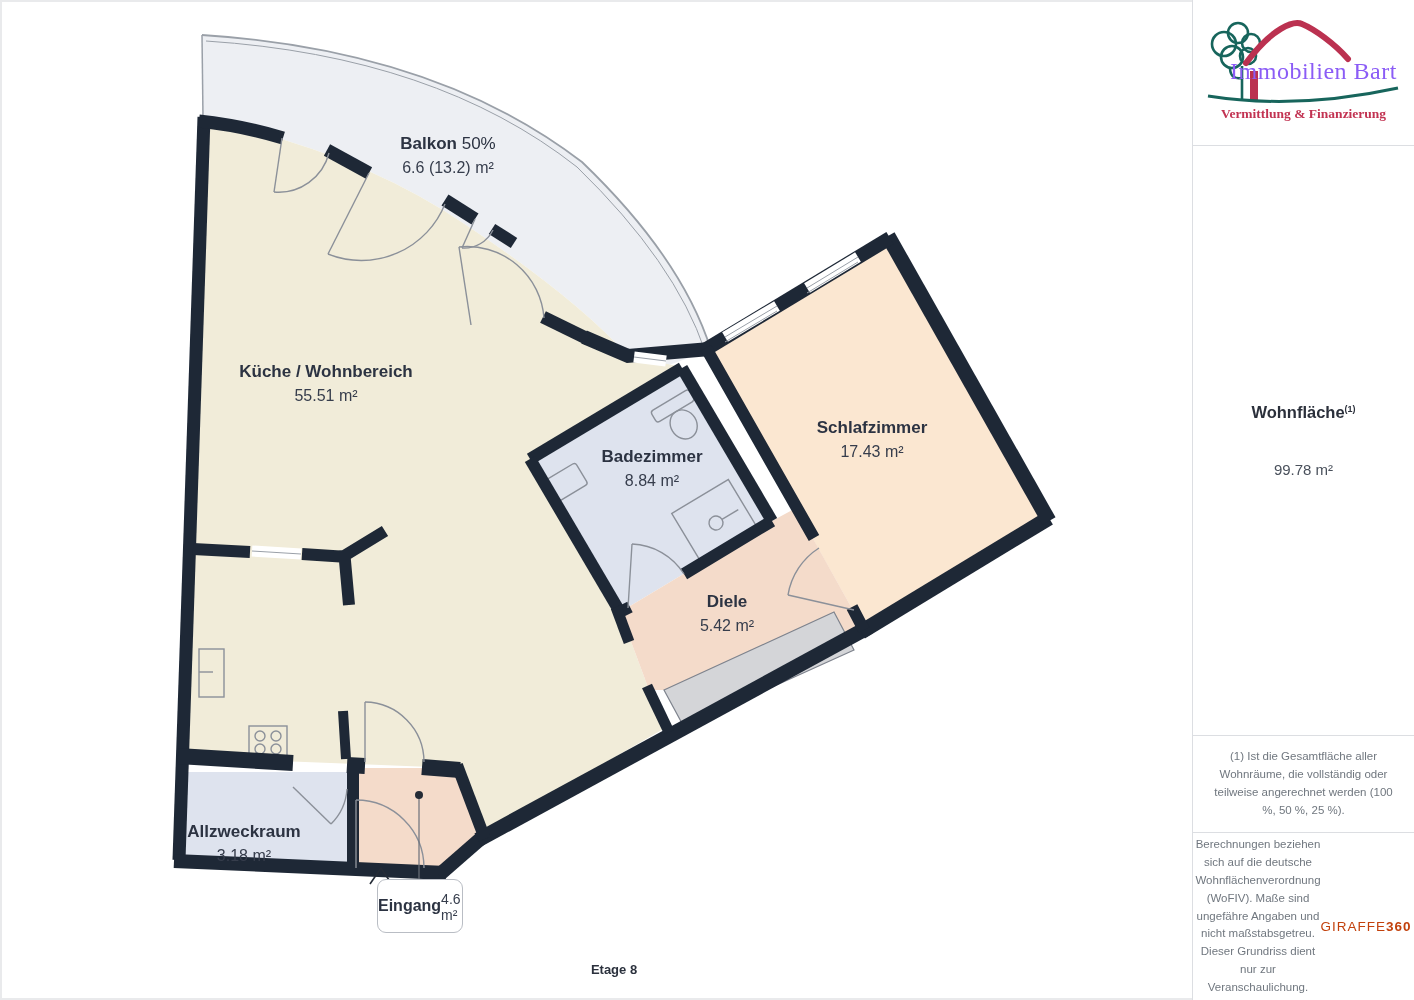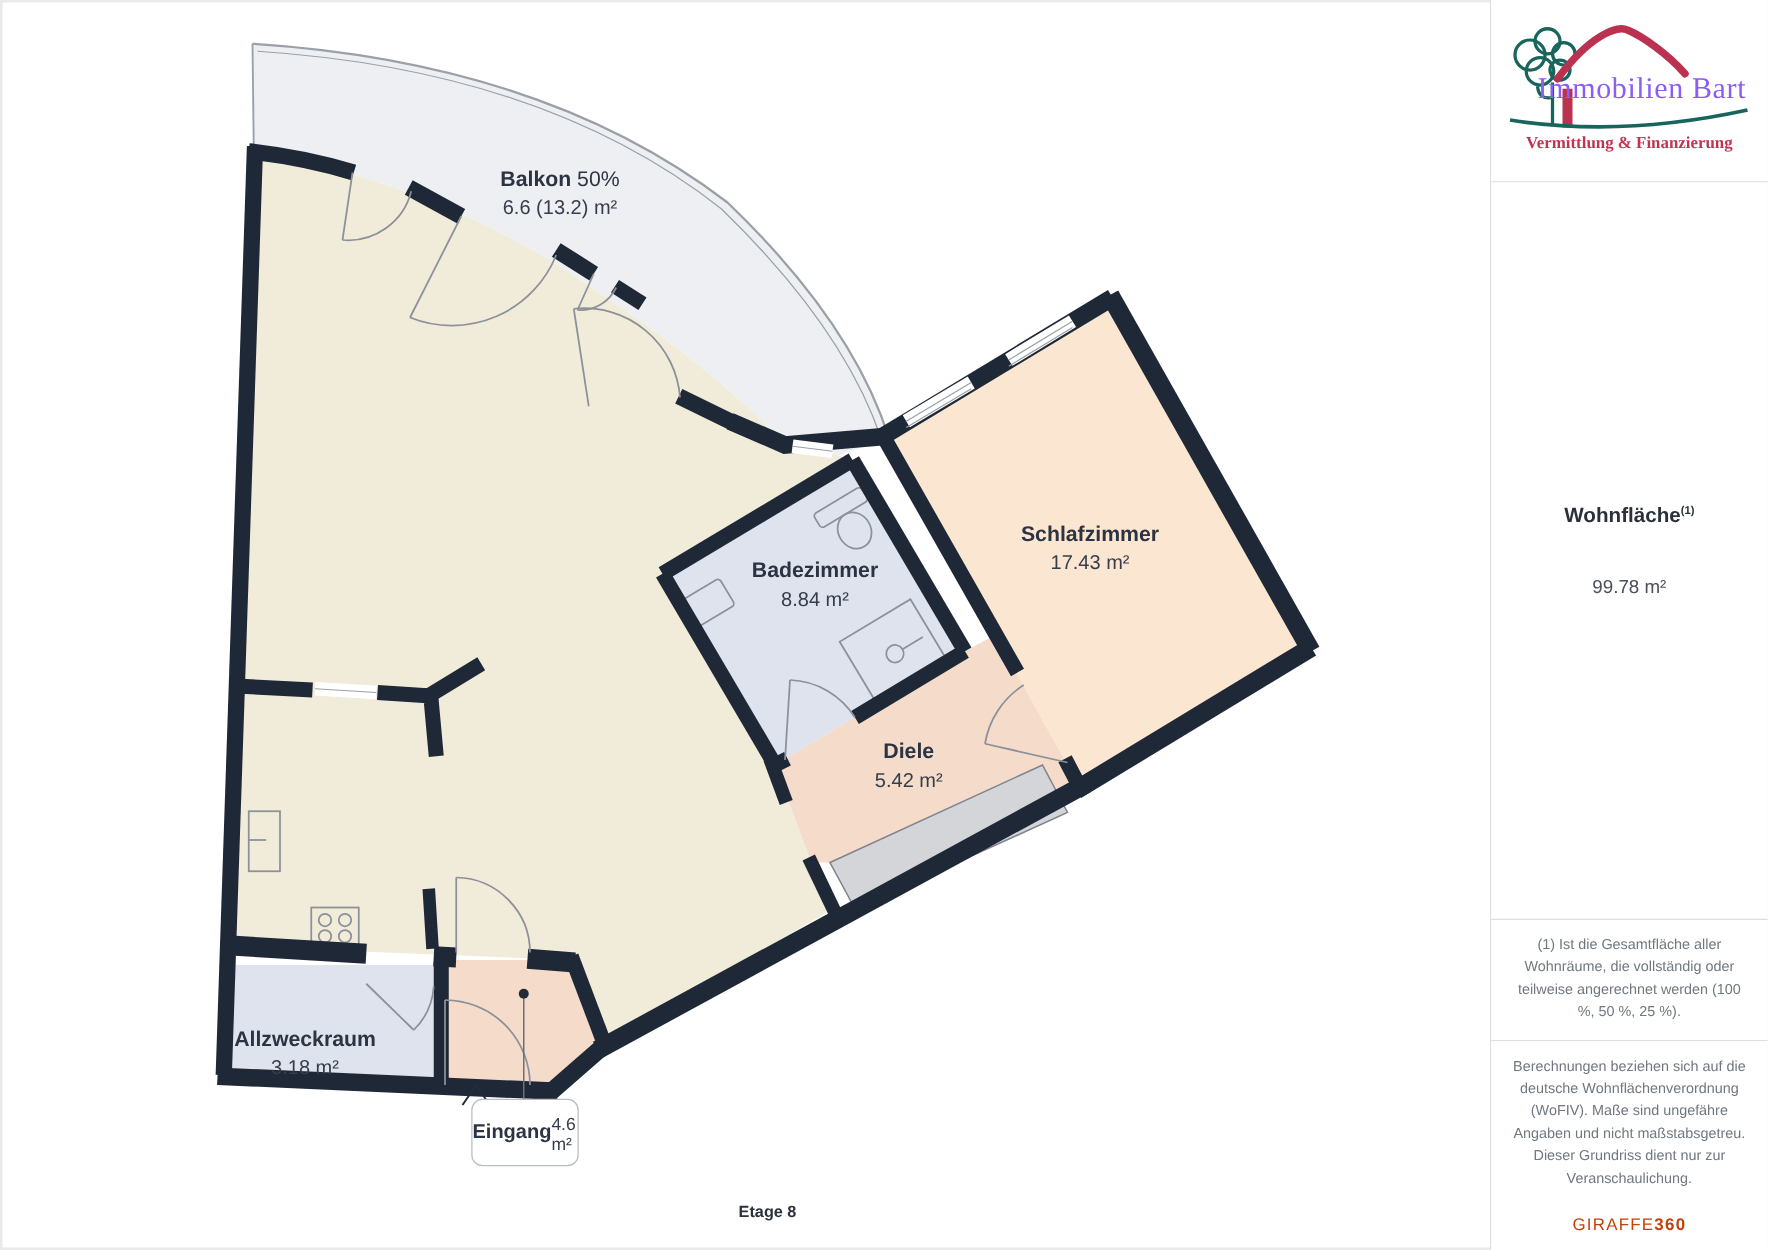--- a/index.html
+++ b/index.html
@@ -29,21 +29,21 @@
   
   .sidebar{
     position:absolute;left:1192px;top:0;width:222px;height:1000px;
     border-left:1px solid #dcdee2;box-sizing:border-box;background:#fff;
     display:flex;flex-direction:column;
   }
   .sb-box{box-sizing:border-box;border-bottom:1px solid #dcdee2;background:#fff;}
   .sb-logo{height:146px;display:flex;align-items:center;justify-content:center;}
   .sb-main{height:590px;display:flex;flex-direction:column;align-items:center;justify-content:center;gap:28px;}
   .sb-note1{height:97px;display:flex;align-items:center;justify-content:center;padding:0 17px;}
-  .sb-note2{flex:1;border-bottom:none;display:flex;flex-direction:column;align-items:center;justify-content:center;padding:0 15px;}
+  .sb-note2{flex:1;border-bottom:none;display:flex;align-items:center;justify-content:center;padding:0 15px;}
   .area-title{font-size:16.5px;font-weight:700;color:#2b303b;}
   .area-title sup{font-size:9px;font-weight:700;}
   .area-value{font-size:15px;color:#49505b;margin-top:11px;}
   .note-text{font-size:11.5px;line-height:1.55;color:#70777f;text-align:center;}
   .brand{margin-top:20px;font-size:13.5px;letter-spacing:1px;color:#c2410c;}
   .brand .b360{font-weight:700;}
   
   .logo{position:relative;width:204px;height:118px;}
   .logo-title{
     position:absolute;left:0;right:0;top:44px;text-align:center;padding-left:20px;
@@ -195,20 +195,24 @@
       <line x1="403" y1="797" x2="403" y2="880" stroke="#6a707a" stroke-width="1.2"></line>
       <circle cx="403" cy="795" r="4" fill="#242b36"></circle>
     </g>
   </svg>
 
   <div class="room-label" style="left:432px;top:155px;">
     <div class="room-name"><span>Balkon</span>
       <span class="reg">50%</span></div>
     <div class="room-area">6.6 (13.2) m²</div>
   </div>
+  <div class="room-label" style="left:310px;top:383px;">
+    <div class="room-name">Küche / Wohnbereich</div>
+    <div class="room-area">55.51 m²</div>
+  </div>
   <div class="room-label" style="left:636px;top:468px;">
     <div class="room-name">Badezimmer</div>
     <div class="room-area">8.84 m²</div>
   </div>
   <div class="room-label" style="left:856px;top:439px;">
     <div class="room-name">Schlafzimmer</div>
     <div class="room-area">17.43 m²</div>
   </div>
   <div class="room-label" style="left:711px;top:613px;">
     <div class="room-name">Diele</div>

